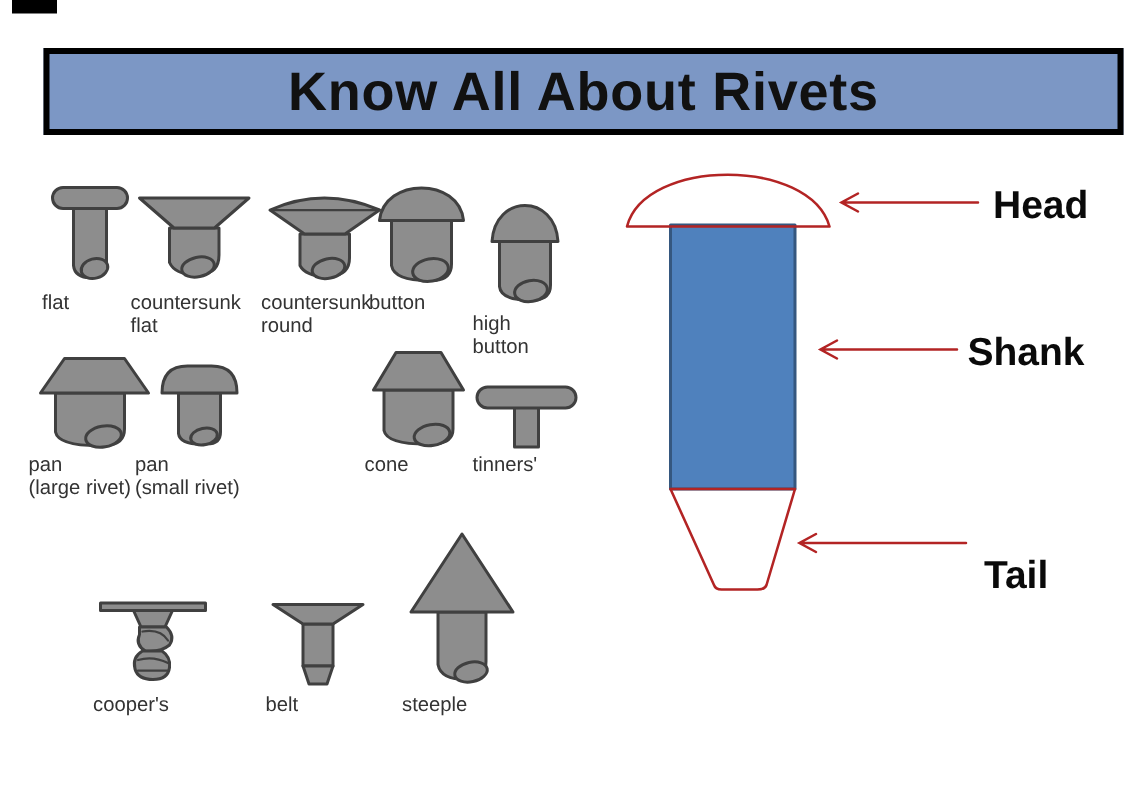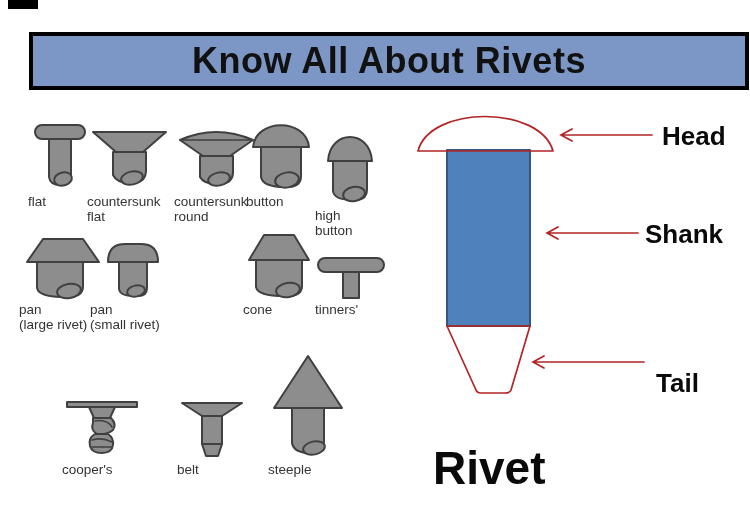--- a/index.html
+++ b/index.html
@@ -163,15 +163,14 @@
   <svg class="arrow" style="left:542px;top:223px" width="100" height="20" viewBox="0 0 100 20">
     <path d="M96,10 L6,10 M16,4 L5,10 L16,16"></path>
   </svg>
   <span class="part-label" style="left:645px;top:219px">Shank</span>
 
   <svg class="arrow" style="left:528px;top:352px" width="120" height="20" viewBox="0 0 120 20">
     <path d="M116,10 L6,10 M16,4 L5,10 L16,16"></path>
   </svg>
   <span class="part-label" style="left:656px;top:368px">Tail</span>
 
-  <div class="rivet-caption">Rivet</div>
 
 </div>
 
 </body></html>

